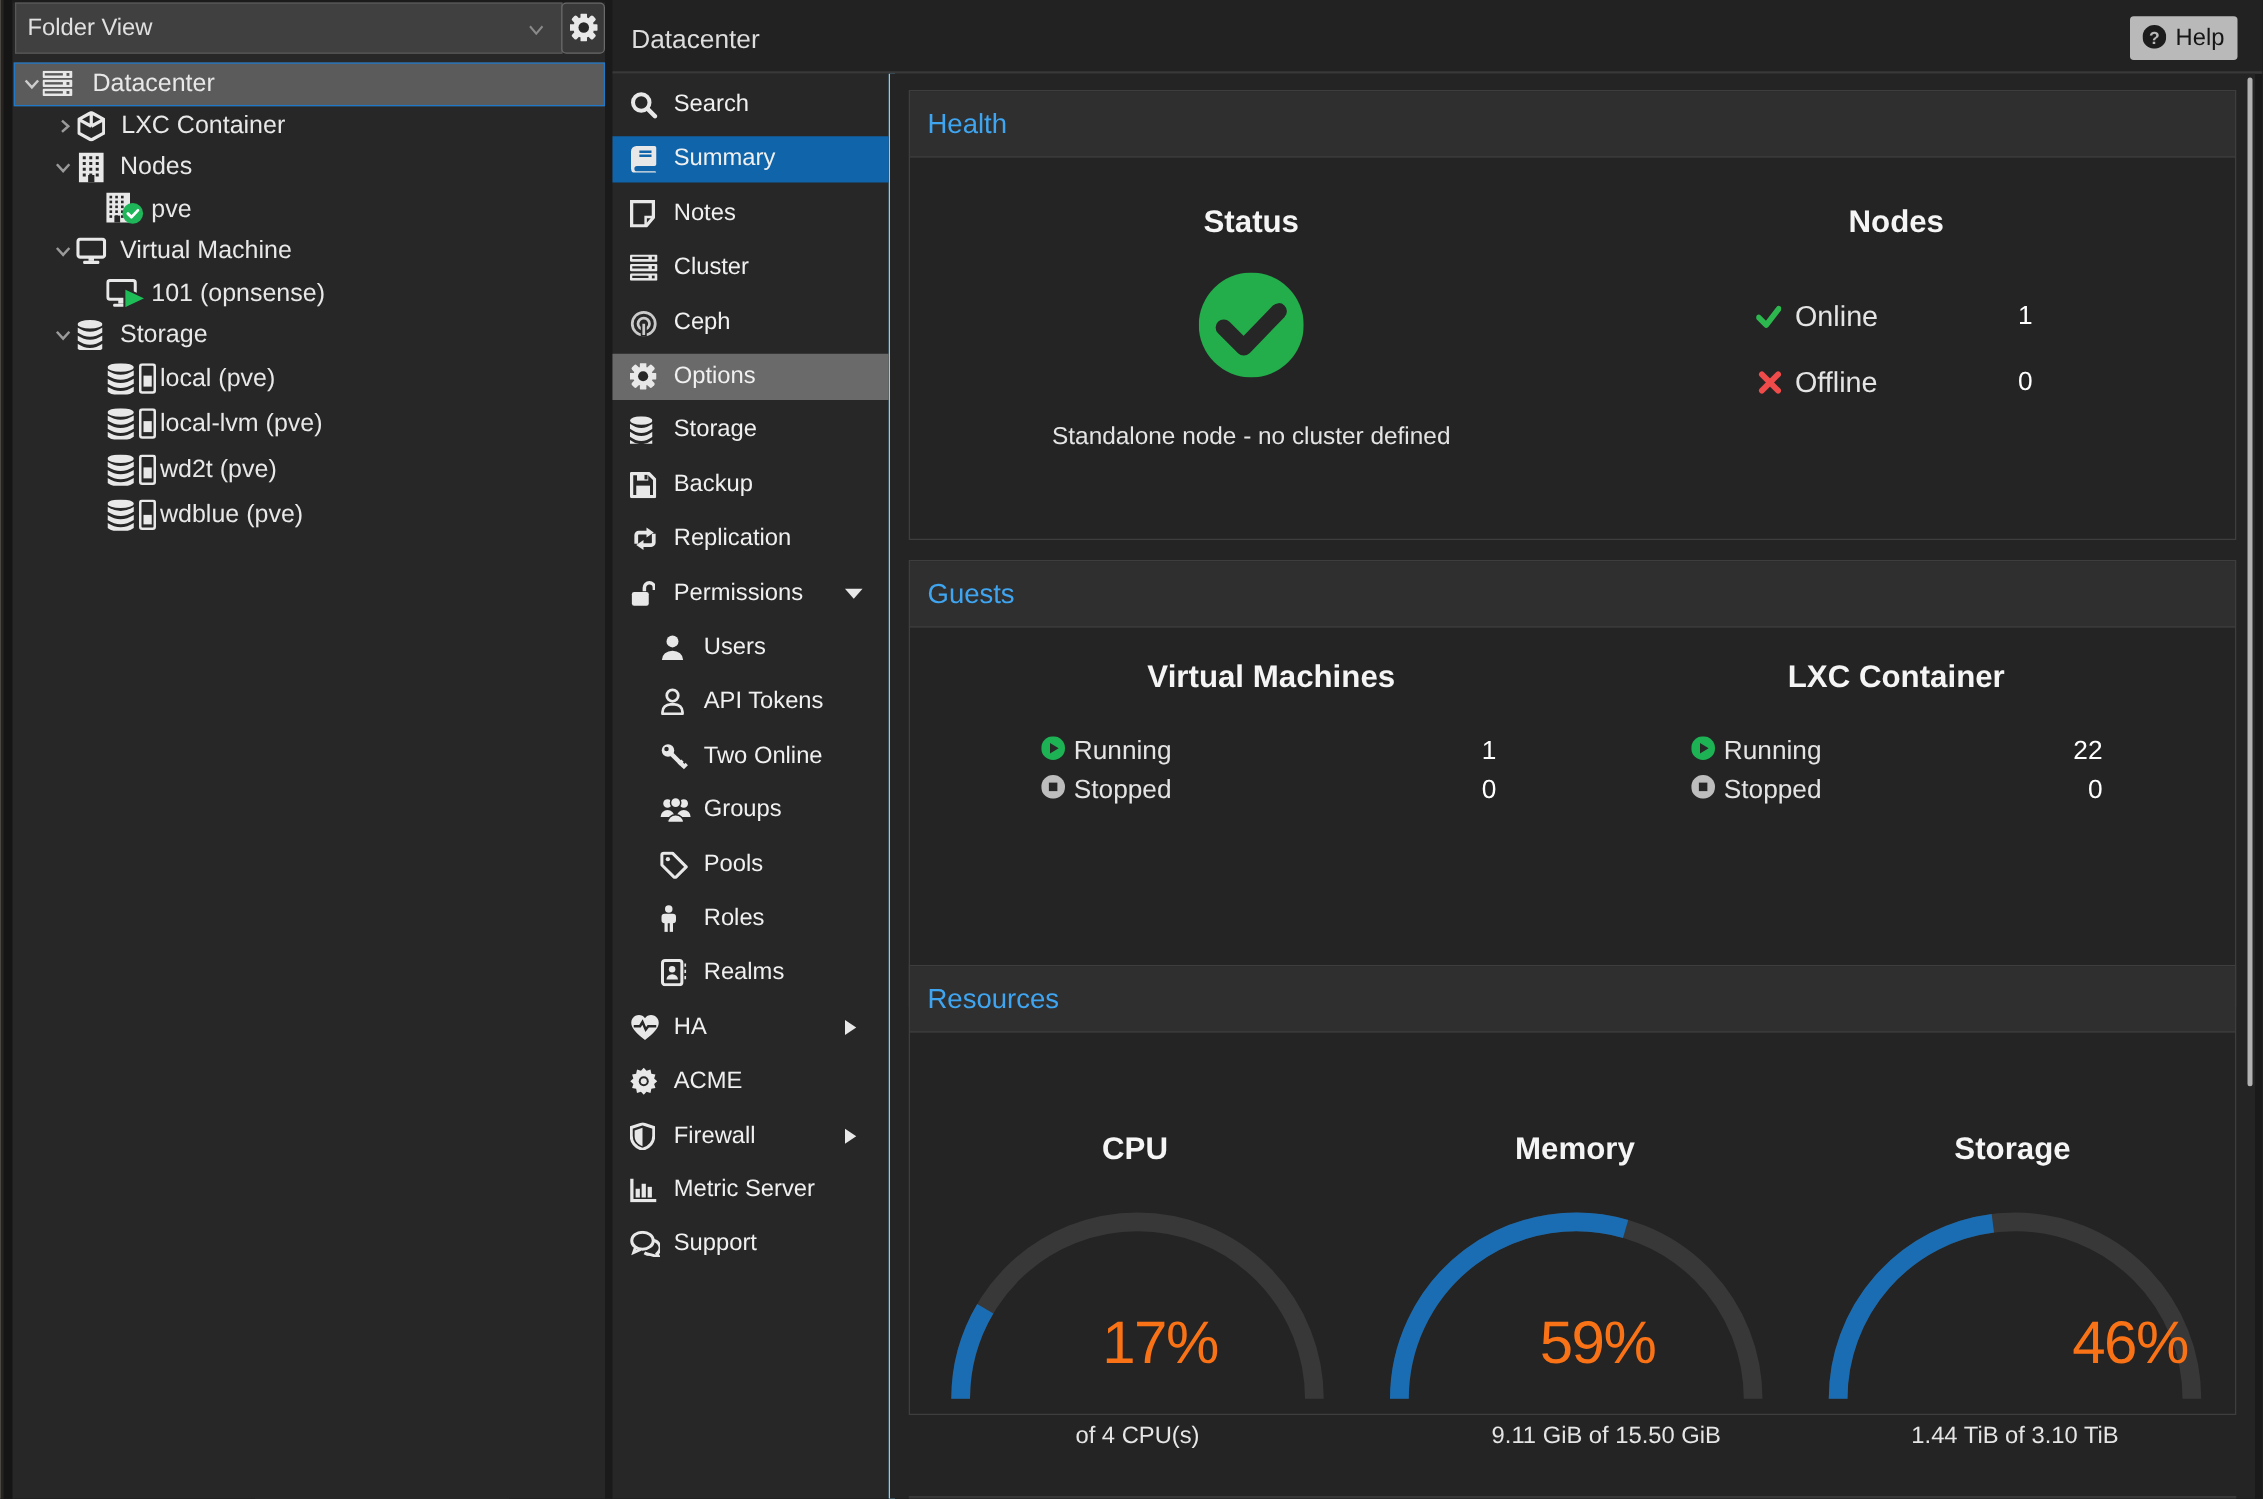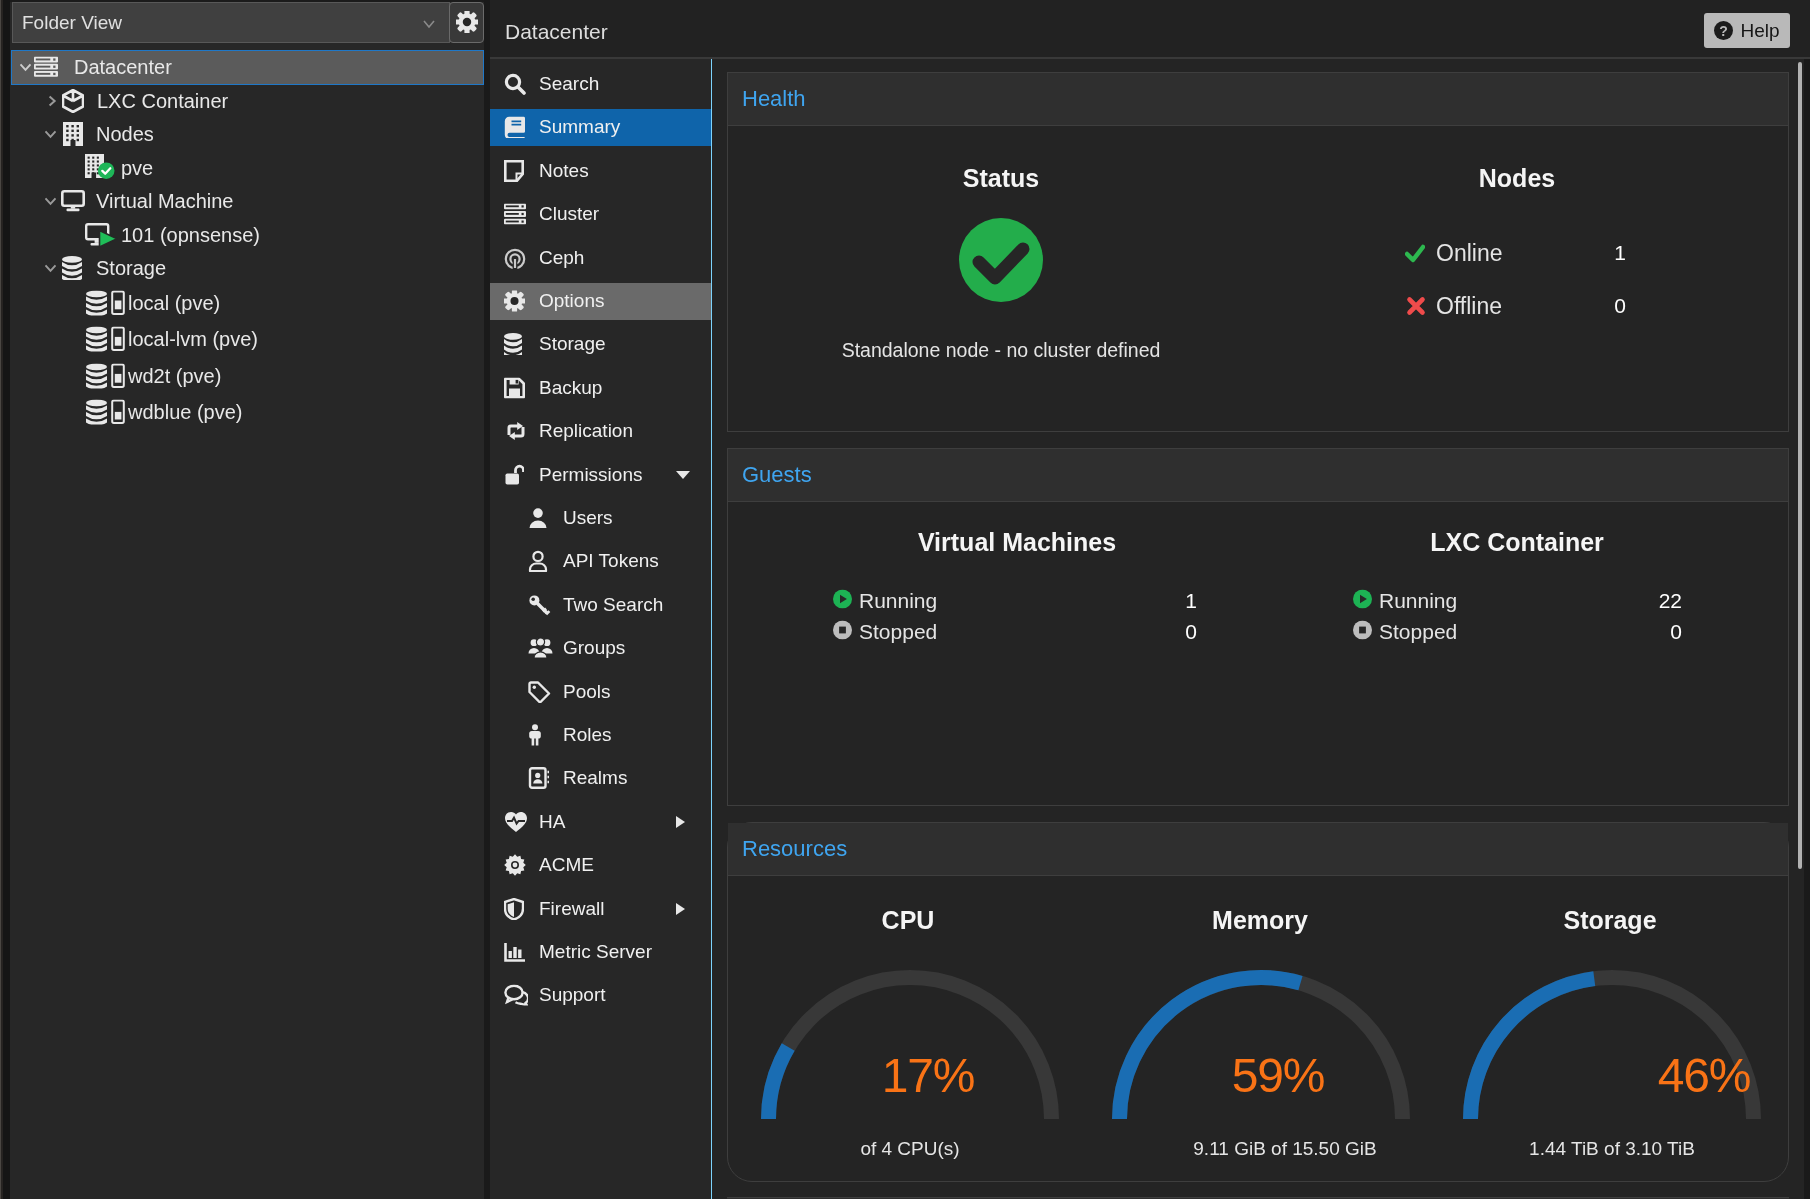--- a/index.html
+++ b/index.html
@@ -375,21 +375,21 @@
       </svg>
       <span class="lbl">API Tokens</span>
     </div>
     <div class="mi sub" style="top:527.3px;">
       <svg width="23" height="22" viewBox="0 0 23 22" style="">
         <circle cx="6.4" cy="6.4" r="5" fill="#e8e8e8"></circle>
         <circle cx="5.2" cy="5.2" r="1.8" fill="#272727"></circle>
         <path d="M9.5 9.5 L19 19" stroke="#e8e8e8" stroke-width="3.4"></path>
         <path d="M15 17.5 L18 14.5 M18.2 20.4 L21.4 17.2" stroke="#e8e8e8" stroke-width="2.6"></path>
       </svg>
-      <span class="lbl">Two Search</span>
+      <span class="lbl">Two Online</span>
     </div>
     <div class="mi sub" style="top:570.6999999999999px;">
       <svg width="25" height="21" viewBox="0 0 25 21" style="">
         <circle cx="6" cy="5.2" r="3.4" fill="#e8e8e8"></circle>
         <circle cx="19" cy="5.2" r="3.4" fill="#e8e8e8"></circle>
         <circle cx="12.5" cy="4.6" r="4.1" fill="#e8e8e8" stroke="#272727" stroke-width="1.2"></circle>
         <path d="M0.5 16 a5.5 5.5 0 0 1 11 0 Z" fill="#e8e8e8"></path>
         <path d="M13.5 16 a5.5 5.5 0 0 1 11 0 Z" fill="#e8e8e8"></path>
         <path d="M6 20.5 a6.5 6.2 0 0 1 13 0 Z" fill="#e8e8e8" stroke="#272727" stroke-width="1.2"></path>
       </svg>
@@ -466,21 +466,21 @@
 
 <div id="content" class="abs"></div>
 <div id="thumb" class="abs"></div>
 
 <div class="panel" id="p-health" style="top:72px;height:358px;">
   <div class="phead">Health</div>
 </div>
 <div class="panel" id="p-guests" style="top:448px;height:356px;">
   <div class="phead">Guests</div>
 </div>
-<div class="panel" id="p-res" style="top:822px;height:358px;border-radius:25px;">
+<div class="panel" id="p-res" style="top:772px;height:358px;">
   <div class="phead">Resources</div>
 </div>
 <div class="abs" style="left:727px;top:1197px;width:1062px;height:2px;background:#2f2f2f;border-top:1px solid #3e3e3e"></div>
 
 <div class="ctr bt" style="left:1001px;top:178px;">Status</div>
 <div class="ctr bt" style="left:1517px;top:178px;">Nodes</div>
 <svg class="abs" style="left:959px;top:218px" width="84" height="84" viewBox="0 0 84 84">
   <circle cx="42" cy="42" r="42" fill="#23ad4b"></circle>
   <path d="M20 44 L36 60 L64 31" fill="none" stroke="#262626" stroke-width="13" stroke-linecap="round" stroke-linejoin="round"></path>
 </svg>

